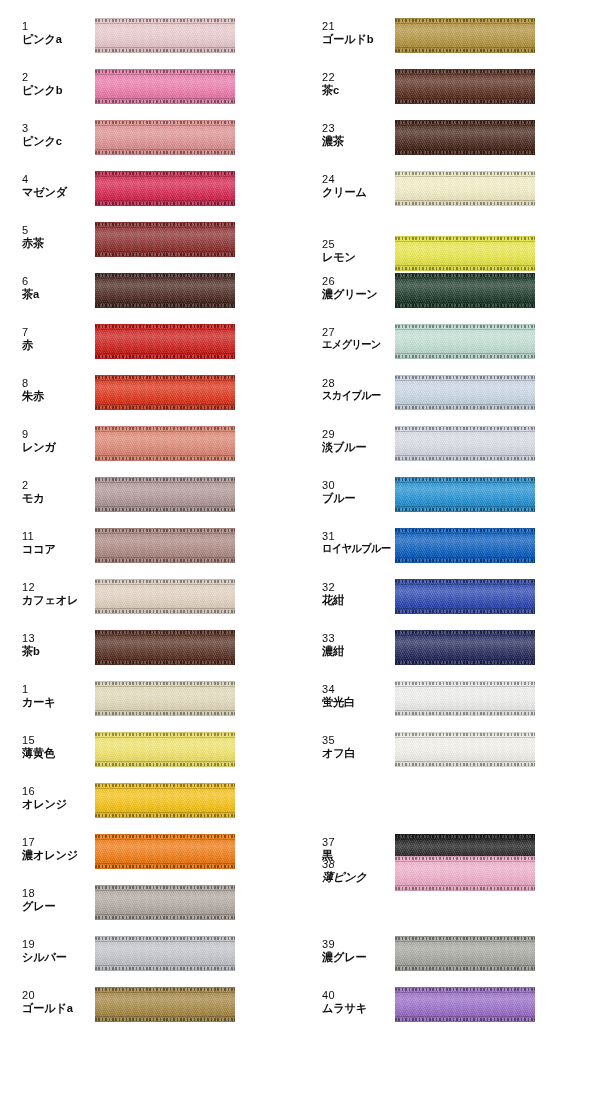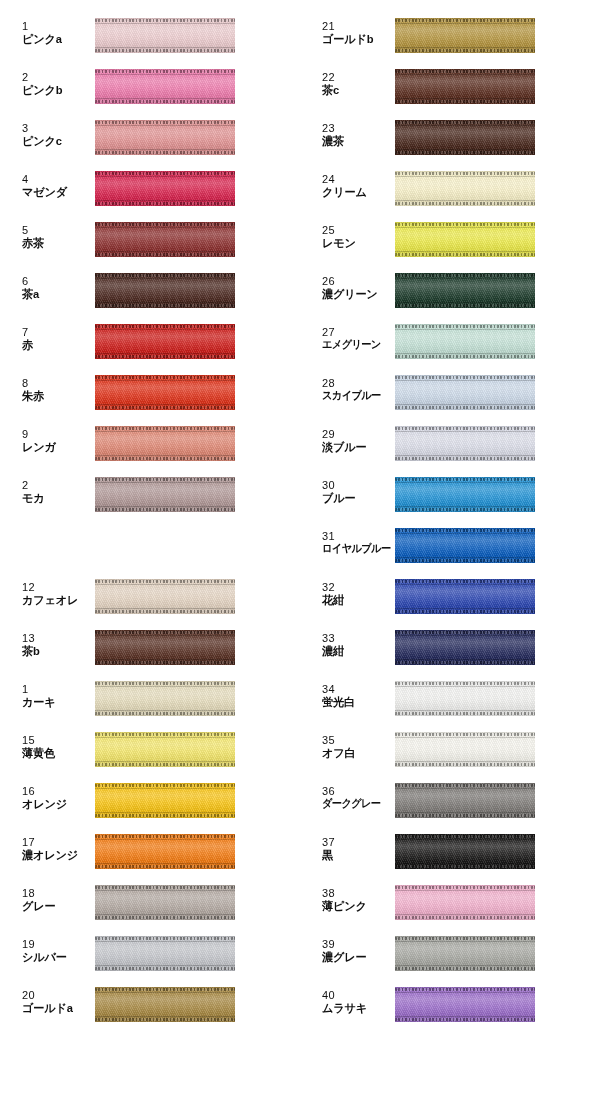--- a/index.html
+++ b/index.html
@@ -288,20 +288,35 @@
         <div class="ribbon">
           <div class="ribbon-body" style="background-color: rgb(178, 154, 153);"></div>
           <div class="ribbon-weave"></div>
           <div class="ribbon-sheen"></div>
           <div class="ribbon-inner-line top"></div>
           <div class="ribbon-inner-line bottom"></div>
           <div class="ribbon-edge top"></div>
           <div class="ribbon-edge bottom"></div>
         </div>
       </div>
+      <div class="swatch-row" style="top: 520px;">
+        <div class="swatch-label">
+          <span class="swatch-number">11</span>
+          <span class="swatch-name">ココア</span>
+        </div>
+        <div class="ribbon">
+          <div class="ribbon-body" style="background-color: rgb(176, 140, 134);"></div>
+          <div class="ribbon-weave"></div>
+          <div class="ribbon-sheen"></div>
+          <div class="ribbon-inner-line top"></div>
+          <div class="ribbon-inner-line bottom"></div>
+          <div class="ribbon-edge top"></div>
+          <div class="ribbon-edge bottom"></div>
+        </div>
+      </div>
       <div class="swatch-row" style="top: 571px;">
         <div class="swatch-label">
           <span class="swatch-number">12</span>
           <span class="swatch-name">カフェオレ</span>
         </div>
         <div class="ribbon">
           <div class="ribbon-body" style="background-color: rgb(229, 213, 195);"></div>
           <div class="ribbon-weave"></div>
           <div class="ribbon-sheen"></div>
           <div class="ribbon-inner-line top"></div>
@@ -485,21 +500,21 @@
         <div class="ribbon">
           <div class="ribbon-body" style="background-color: rgb(247, 240, 200);"></div>
           <div class="ribbon-weave"></div>
           <div class="ribbon-sheen"></div>
           <div class="ribbon-inner-line top"></div>
           <div class="ribbon-inner-line bottom"></div>
           <div class="ribbon-edge top"></div>
           <div class="ribbon-edge bottom"></div>
         </div>
       </div>
-      <div class="swatch-row" style="top: 214px;">
+      <div class="swatch-row" style="top: 228px;">
         <div class="swatch-label">
           <span class="swatch-number">25</span>
           <span class="swatch-name">レモン</span>
         </div>
         <div class="ribbon">
           <div class="ribbon-body" style="background-color: rgb(236, 234, 74);"></div>
           <div class="ribbon-weave"></div>
           <div class="ribbon-sheen"></div>
           <div class="ribbon-inner-line top"></div>
           <div class="ribbon-inner-line bottom"></div>
@@ -650,51 +665,36 @@
         <div class="ribbon">
           <div class="ribbon-body" style="background-color: rgb(245, 244, 237);"></div>
           <div class="ribbon-weave"></div>
           <div class="ribbon-sheen"></div>
           <div class="ribbon-inner-line top"></div>
           <div class="ribbon-inner-line bottom"></div>
           <div class="ribbon-edge top"></div>
           <div class="ribbon-edge bottom"></div>
         </div>
       </div>
-      <div class="swatch-row" style="top: 775px;">
-        <div class="swatch-label">
-          <span class="swatch-number">36</span>
-          <span class="swatch-name long">ダークグレー</span>
-        </div>
-        <div class="ribbon">
-          <div class="ribbon-body" style="background-color: rgb(127, 124, 121);"></div>
-          <div class="ribbon-weave"></div>
-          <div class="ribbon-sheen"></div>
-          <div class="ribbon-inner-line top"></div>
-          <div class="ribbon-inner-line bottom"></div>
-          <div class="ribbon-edge top"></div>
-          <div class="ribbon-edge bottom"></div>
-        </div>
-      </div>
       <div class="swatch-row" style="top: 826px;">
         <div class="swatch-label">
           <span class="swatch-number">37</span>
           <span class="swatch-name">黒</span>
         </div>
         <div class="ribbon">
           <div class="ribbon-body" style="background-color: rgb(27, 26, 25);"></div>
           <div class="ribbon-weave"></div>
           <div class="ribbon-sheen"></div>
           <div class="ribbon-inner-line top"></div>
           <div class="ribbon-inner-line bottom"></div>
           <div class="ribbon-edge top"></div>
           <div class="ribbon-edge bottom"></div>
         </div>
       </div>
-      <div class="swatch-row" style="top: 877px;">
+      <div class="swatch-row" style="top: 848px; font-style: italic;">
         <div class="swatch-label">
           <span class="swatch-number">38</span>
           <span class="swatch-name">薄ピンク</span>
         </div>
         <div class="ribbon">
           <div class="ribbon-body" style="background-color: rgb(242, 177, 205);"></div>
           <div class="ribbon-weave"></div>
           <div class="ribbon-sheen"></div>
           <div class="ribbon-inner-line top"></div>
           <div class="ribbon-inner-line bottom"></div>

